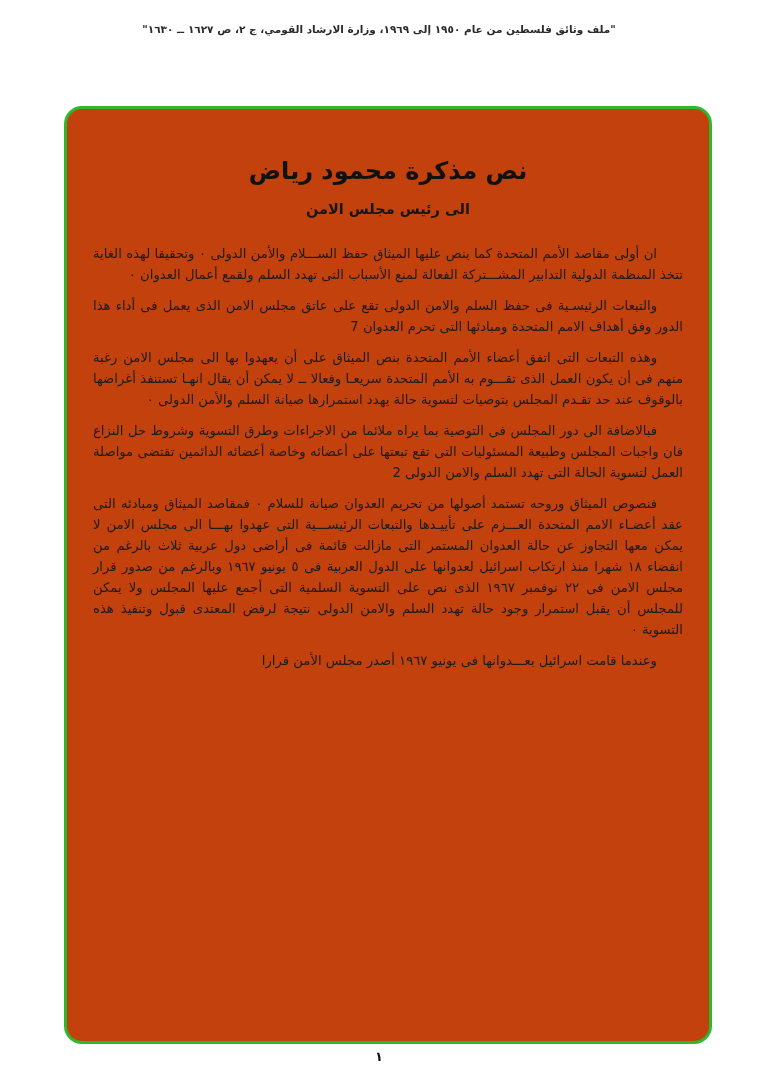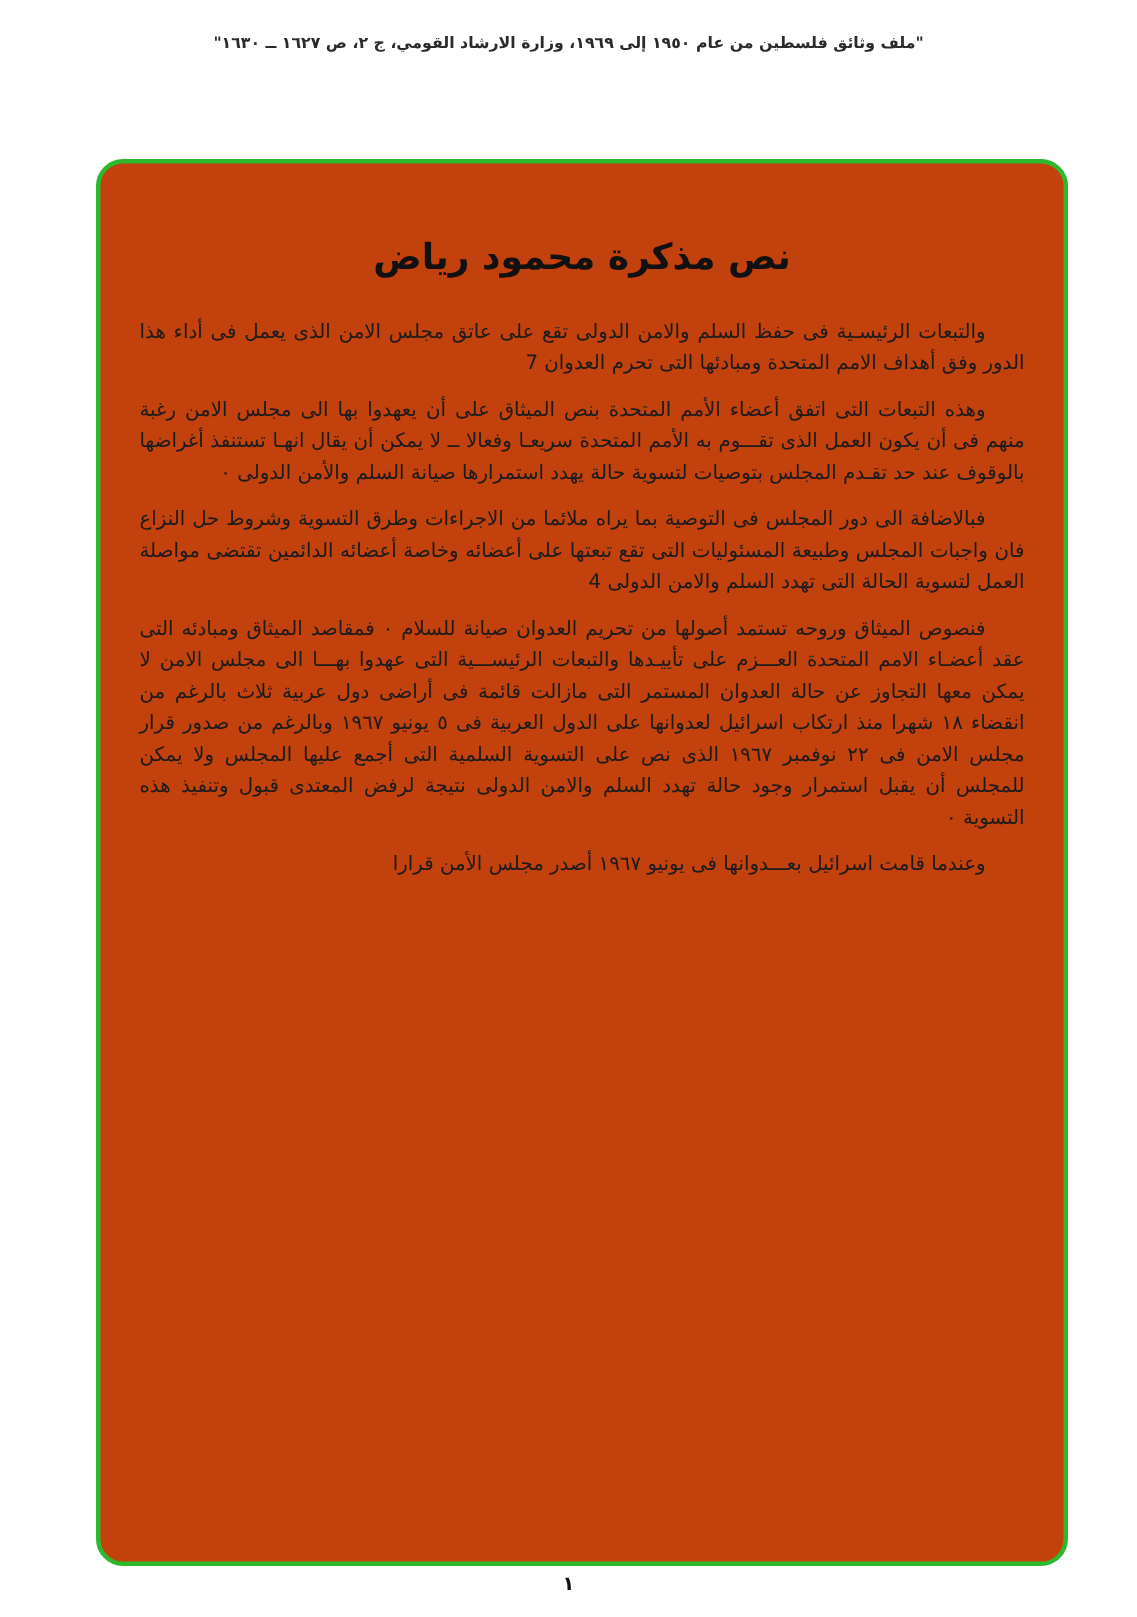--- a/index.html
+++ b/index.html
@@ -97,25 +97,27 @@
 <body>
 
 <div class="page">
 
   <header class="doc-header">
     <div class="header-source">"ملف وثائق فلسطين من عام ١٩٥٠ إلى ١٩٦٩، وزارة الارشاد القومي، ج ٢، ص ١٦٢٧ ــ ١٦٣٠"</div>
   </header>
 
   <div class="green-box">
     <h1 class="doc-title">نص مذكرة محمود رياض</h1>
+    <div class="doc-subtitle">الى رئيس مجلس الامن</div>
 
     <div class="doc-body">
+      <p>ان أولى مقاصد الأمم المتحدة كما ينص عليها الميثاق حفظ الســـلام والأمن الدولى ۰ وتحقيقا لهذه الغاية تتخذ المنظمة الدولية التدابير المشـــتركة الفعالة لمنع الأسباب التى تهدد السلم ولقمع أعمال العدوان ۰</p>
       <p>والتبعات الرئيسـية فى حفظ السلم والامن الدولى تقع على عاتق مجلس الامن الذى يعمل فى أداء هذا الدور وفق أهداف الامم المتحدة ومبادئها التى تحرم العدوان 7</p>
       <p>وهذه التبعات التى اتفق أعضاء الأمم المتحدة بنص الميثاق على أن يعهدوا بها الى مجلس الامن رغبة منهم فى أن يكون العمل الذى تقـــوم به الأمم المتحدة سريعـا وفعالا ــ لا يمكن أن يقال انهـا تستنفذ أغراضها بالوقوف عند حد تقـدم المجلس بتوصيات لتسوية حالة يهدد استمرارها صيانة السلم والأمن الدولى ۰</p>
-      <p>فبالاضافة الى دور المجلس فى التوصية بما يراه ملائما من الاجراءات وطرق التسوية وشروط حل النزاع فان واجبات المجلس وطبيعة المسئوليات التى تقع تبعتها على أعضائه وخاصة أعضائه الدائمين تقتضى مواصلة العمل لتسوية الحالة التى تهدد السلم والامن الدولى 4</p>
+      <p>فبالاضافة الى دور المجلس فى التوصية بما يراه ملائما من الاجراءات وطرق التسوية وشروط حل النزاع فان واجبات المجلس وطبيعة المسئوليات التى تقع تبعتها على أعضائه وخاصة أعضائه الدائمين تقتضى مواصلة العمل لتسوية الحالة التى تهدد السلم والامن الدولى 2</p>
       <p>فنصوص الميثاق وروحه تستمد أصولها من تحريم العدوان صيانة للسلام ۰ فمقاصد الميثاق ومبادئه التى عقد أعضـاء الامم المتحدة العـــزم على تأييـدها والتبعات الرئيســـية التى عهدوا بهـــا الى مجلس الامن لا يمكن معها التجاوز عن حالة العدوان المستمر التى مازالت قائمة فى أراضى دول عربية ثلاث بالرغم من انقضاء ١٨ شهرا منذ ارتكاب اسرائيل لعدوانها على الدول العربية فى ٥ يونيو ١٩٦٧ وبالرغم من صدور قرار مجلس الامن فى ٢٢ نوفمبر ١٩٦٧ الذى نص على التسوية السلمية التى أجمع عليها المجلس ولا يمكن للمجلس أن يقبل استمرار وجود حالة تهدد السلم والامن الدولى نتيجة لرفض المعتدى قبول وتنفيذ هذه التسوية ۰</p>
       <p>وعندما قامت اسرائيل بعـــدوانها فى يونيو ١٩٦٧ أصدر مجلس الأمن قرارا</p>
     </div>
   </div>
 
   <div class="page-number">١</div>
 
 </div>
 
 </body></html>

